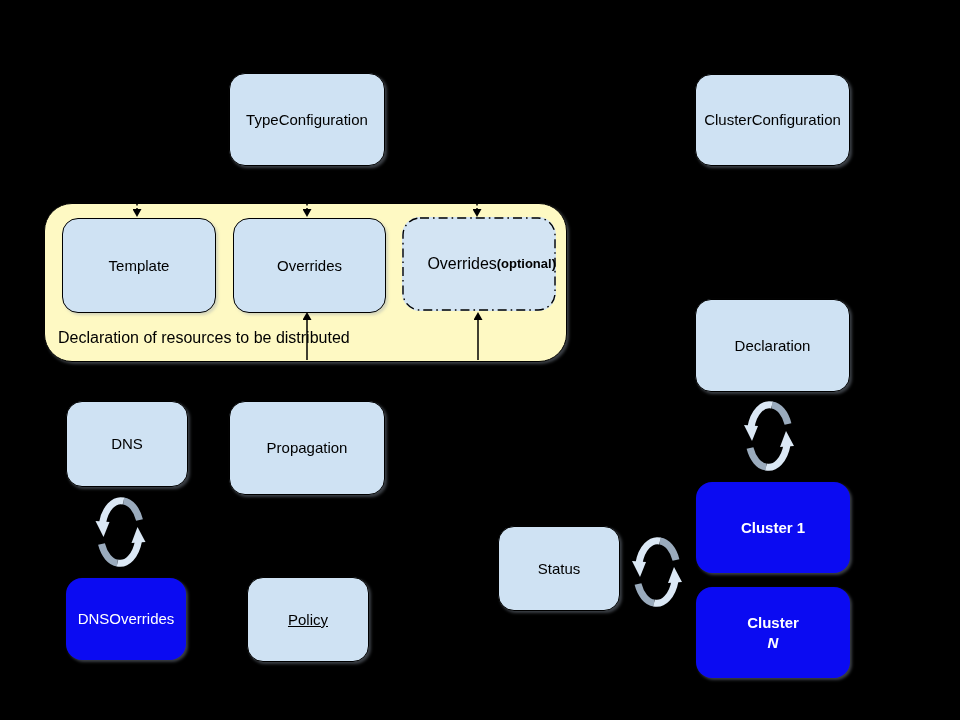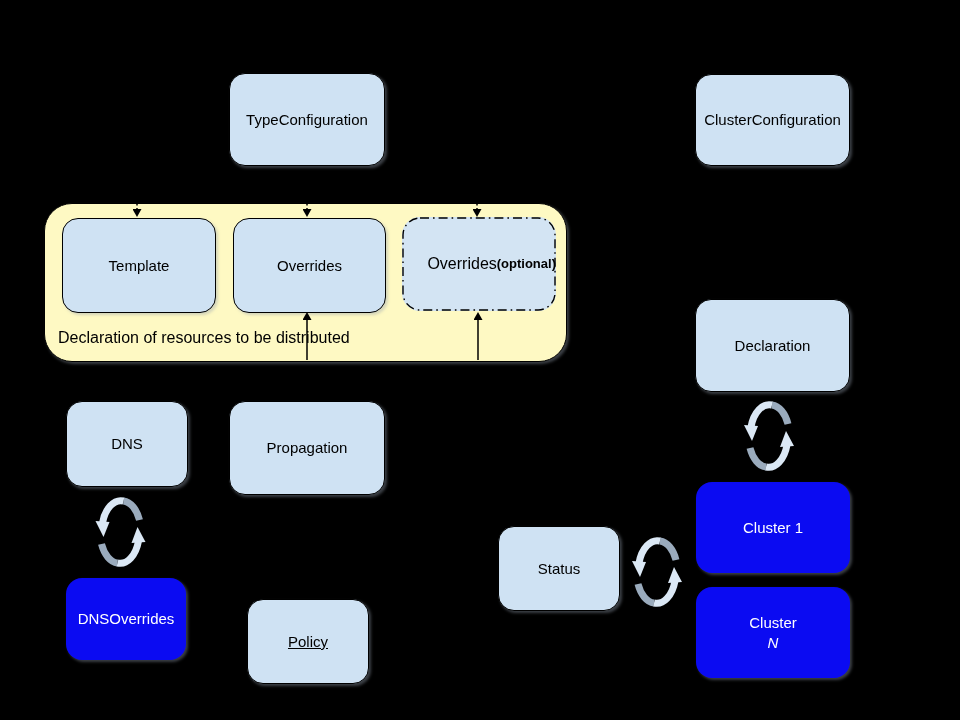--- a/index.html
+++ b/index.html
@@ -13,21 +13,21 @@
   }
   .box span{display:block;}
   .light{
     background:#cfe2f3;border:1px solid #000;
     box-shadow:2px 2px 3px rgba(150,160,175,.40);
   }
   .blue{
     background:#0b0bf2;color:#fff;
     box-shadow:2px 2px 3px rgba(150,160,175,.40);
   }
-  .bold{font-weight:normal;}
+  .bold{font-weight:bold;}
   .italic{font-style:italic;}
   .group{
     position:absolute;left:44px;top:203px;width:521px;height:157px;
     background:#fef9c3;border:1px solid #000;border-radius:28px;
     box-shadow:2px 2px 3px rgba(150,160,175,.40);
   }
   .group .box{position:absolute;}
   .overrides{
     background:#d3e4f3;border:none;box-shadow:none;justify-content:flex-end;
   }
@@ -79,21 +79,21 @@
 
   <div class="box light" style="left:229px;top:401px;width:154px;height:92px;">
     <span>Propagation</span>
   </div>
 
   <div class="box blue" style="left:66px;top:578px;width:120px;height:82px;">
     <span>DNS</span>
     <span>Overrides</span>
   </div>
 
-  <div class="box light" style="left:247px;top:599px;width:120px;height:83px;text-decoration:underline;">
+  <div class="box light" style="left:247px;top:577px;width:120px;height:83px;text-decoration:underline;">
     <span>Policy</span>
   </div>
 
   <div class="box light" style="left:498px;top:526px;width:120px;height:83px;">
     <span>Status</span>
   </div>
 
   <div class="box light" style="left:695px;top:299px;width:153px;height:91px;">
     <span>Declaration</span>
   </div>

